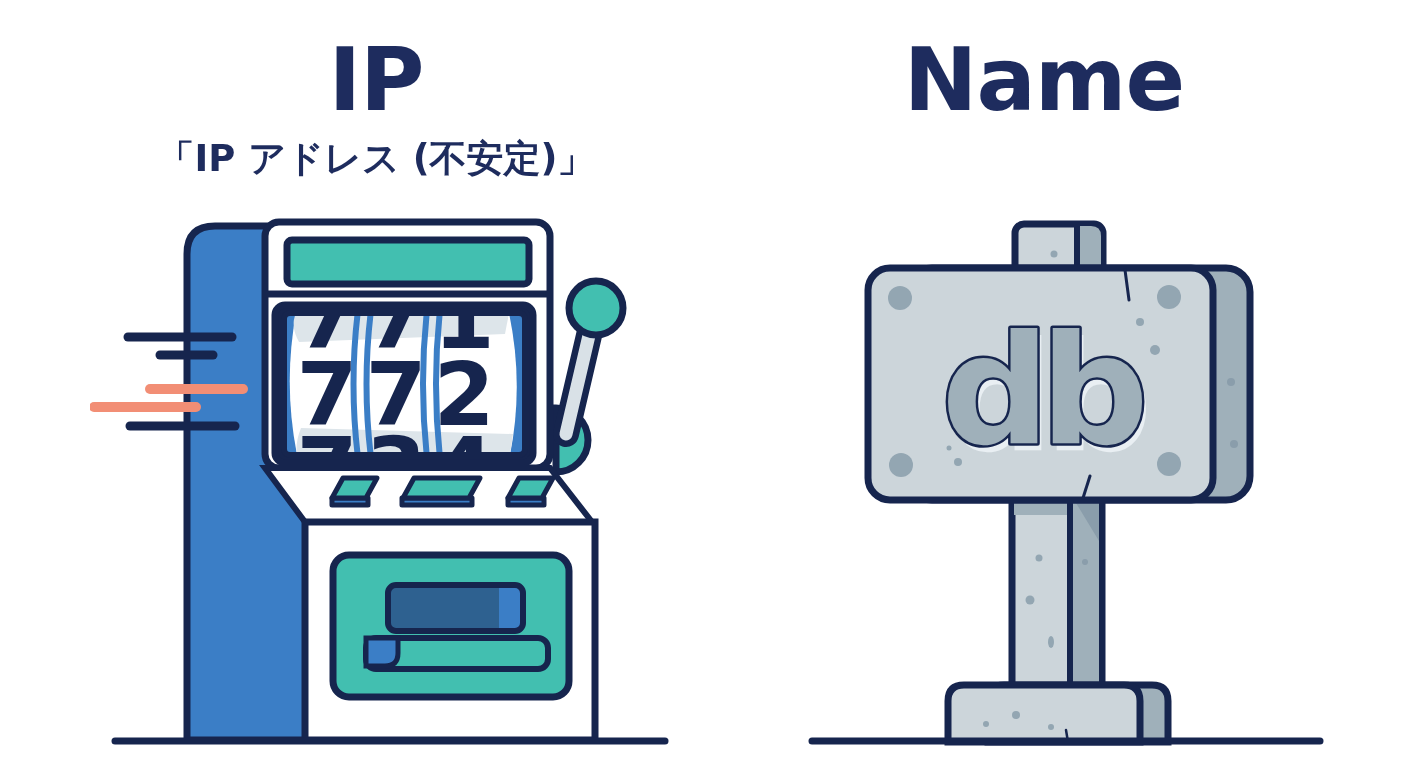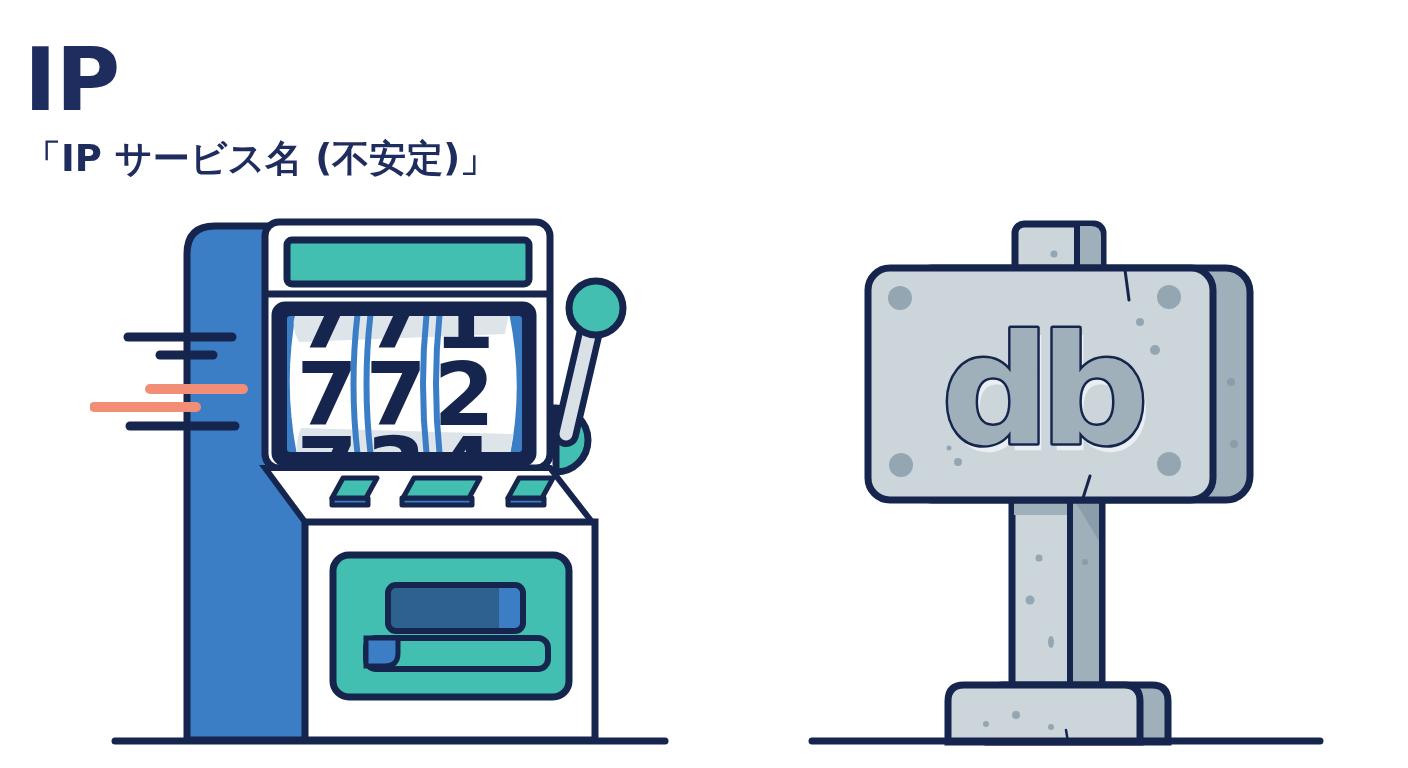--- a/index.html
+++ b/index.html
@@ -7,21 +7,21 @@
     --steel:#2e6190; --salmon:#f28e75; --stone:#ccd5da; --stone-mid:#9fb0ba;
     --stone-dark:#8a9dab; --speckle:#93a6b2; --reel-band:#dde5ea;
     --shaft:#d9e1e7; --white:#ffffff;
   }
   html,body{margin:0;padding:0}
   body{
     width:1408px;height:768px;position:relative;overflow:hidden;
     background:#ffffff;
     font-family:"DejaVu Sans","Liberation Sans",sans-serif;
   }
-  .half-header{position:absolute;top:36px;width:704px;text-align:left;color:var(--ink)}
+  .half-header{position:absolute;top:36px;width:704px;text-align:center;color:var(--ink)}
   .half-header.left{left:0;transform:translateX(24px)}
   .half-header.right{left:704px;transform:translateX(-12px)}
   .big-title{margin:0;font-size:88px;line-height:1.0;font-weight:bold;letter-spacing:-1px}
   .subtitle{margin:10px 0 0 0;font-size:37px;font-weight:bold;letter-spacing:0px}
   .illo{position:absolute;top:210px}
   .illo.left{left:90px}
   .illo.right{left:808px}
 
   
   .f-navy{fill:var(--navy)} .f-teal{fill:var(--teal)} .f-blue{fill:var(--blue)}
@@ -34,24 +34,25 @@
   .digit{font-family:"DejaVu Sans","Liberation Sans",sans-serif;font-weight:bold;font-size:88px;fill:var(--navy)}
   .dbtext{font-family:"DejaVu Sans","Liberation Sans",sans-serif;font-weight:bold;font-size:152px;letter-spacing:-10px}
   .dbhl{fill:#e9eff3}
   .dbmain{fill:var(--stone-mid);stroke:var(--navy);stroke-width:5;paint-order:stroke;stroke-linejoin:round}
 </style>
 </head>
 <body>
 
 <div class="half-header left">
   <h1 class="big-title">IP</h1>
-  <div class="subtitle">「IP サービス名 (不安定)」</div>
+  <div class="subtitle">「IP アドレス (不安定)」</div>
 </div>
 
 <div class="half-header right">
+  <h1 class="big-title">Name</h1>
 </div>
 
 <svg class="illo left" width="600" height="540" viewBox="0 0 600 540">
 
   <path d="M 97,44 Q 97,16 125,16 L 219,16 L 219,530 L 97,530 Z" class="f-blue s-navy" stroke-width="7"></path>
 
   <g class="rcap">
     <line x1="38" y1="127" x2="142" y2="127" class="s-navy" stroke-width="9"></line>
     <line x1="70" y1="145" x2="123" y2="145" class="s-navy" stroke-width="9"></line>
     <line x1="60" y1="179" x2="153" y2="179" class="s-salmon" stroke-width="10"></line>

